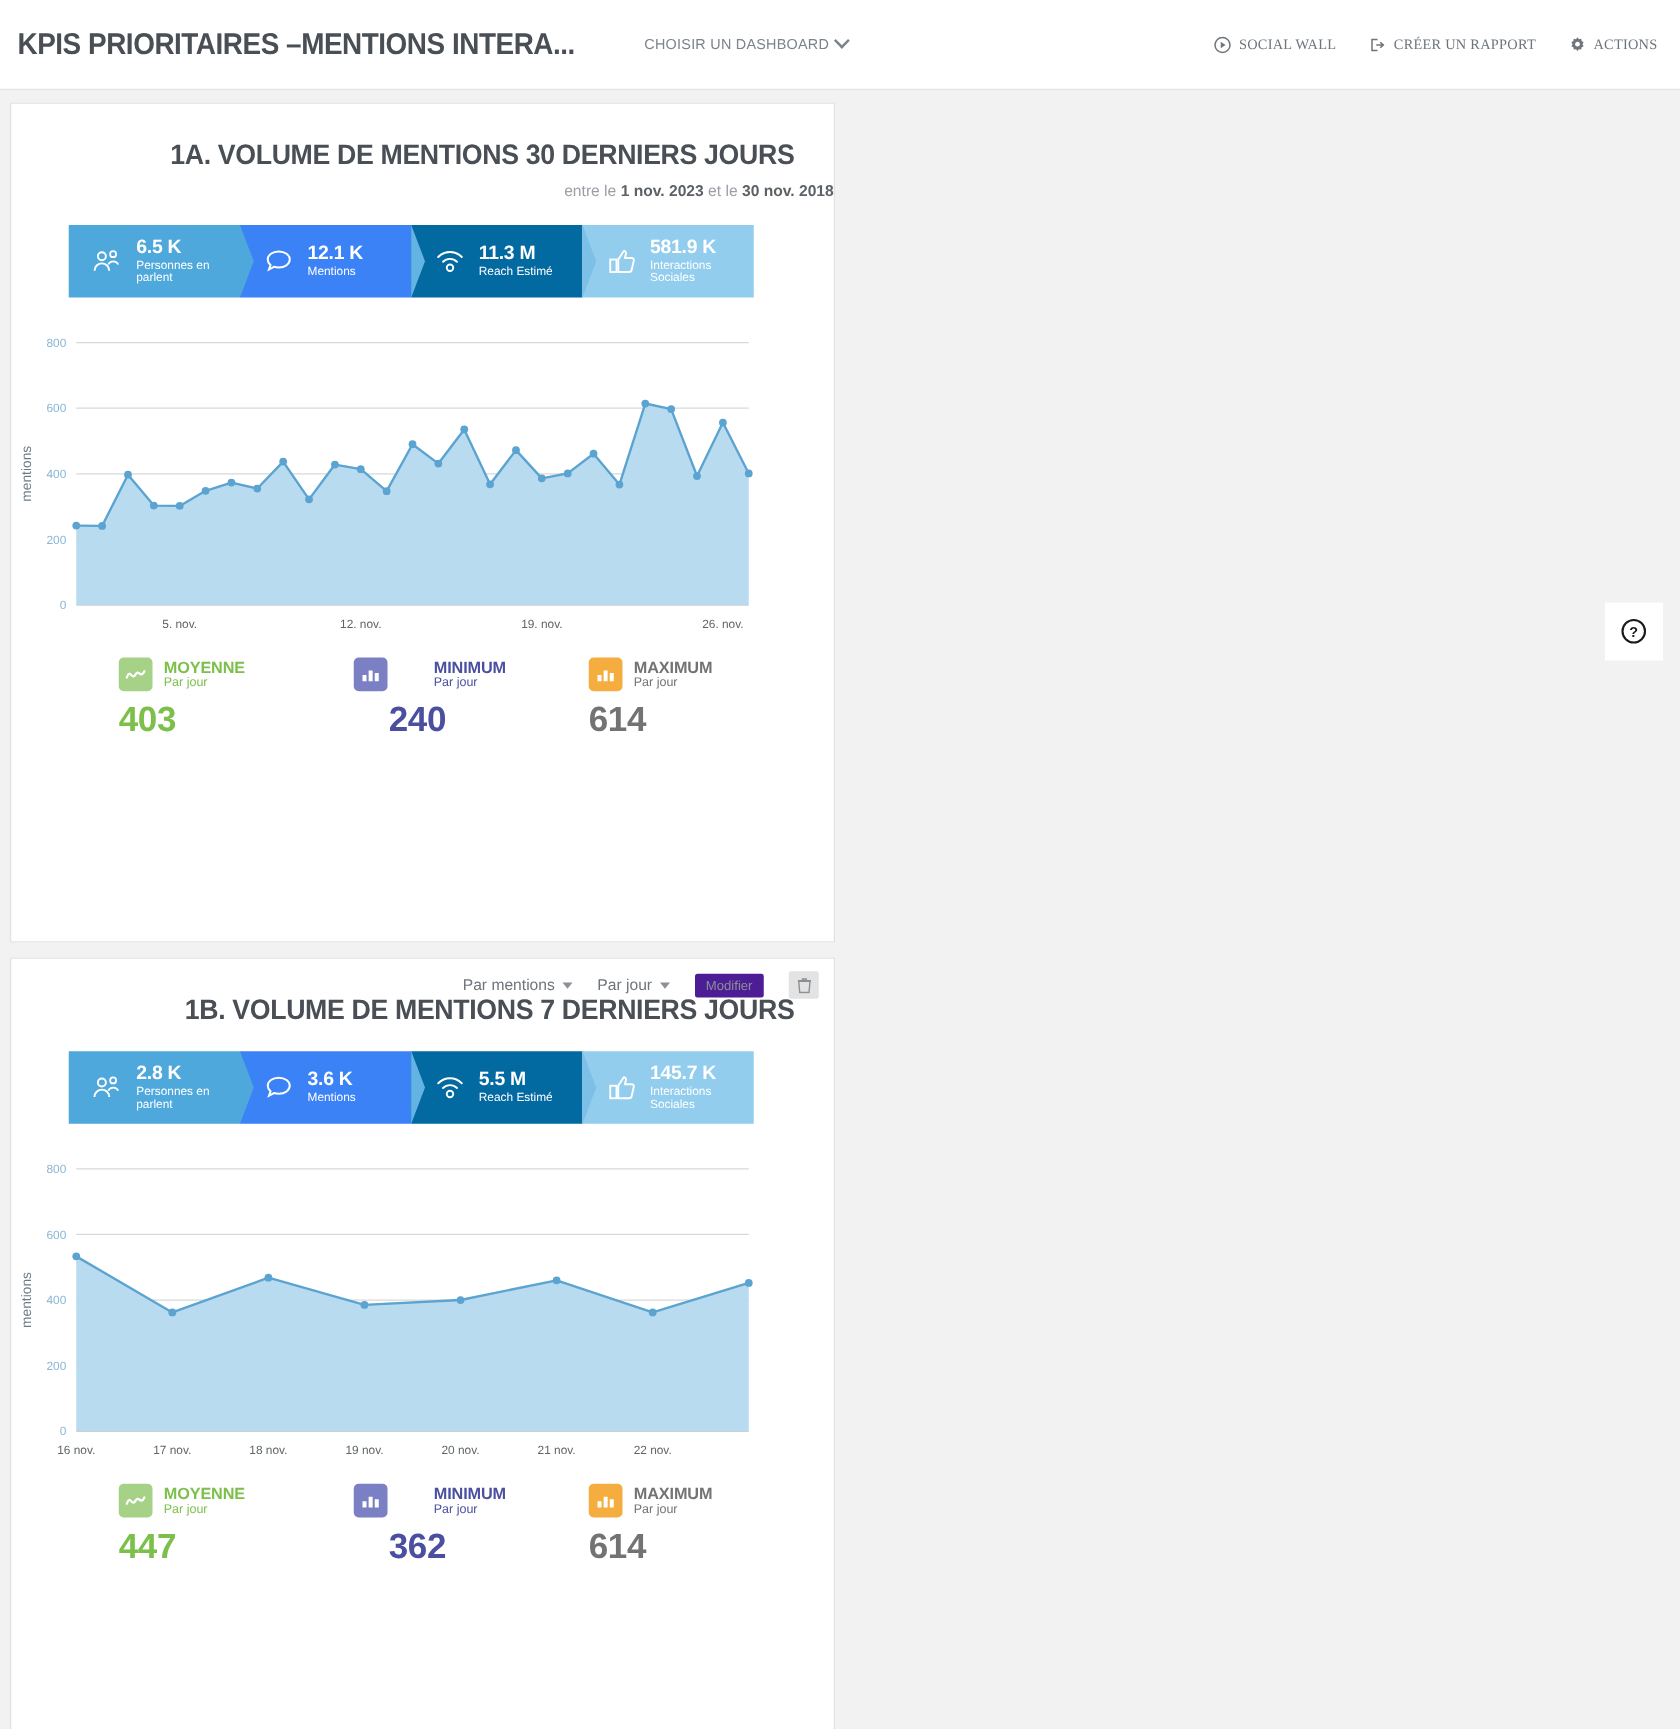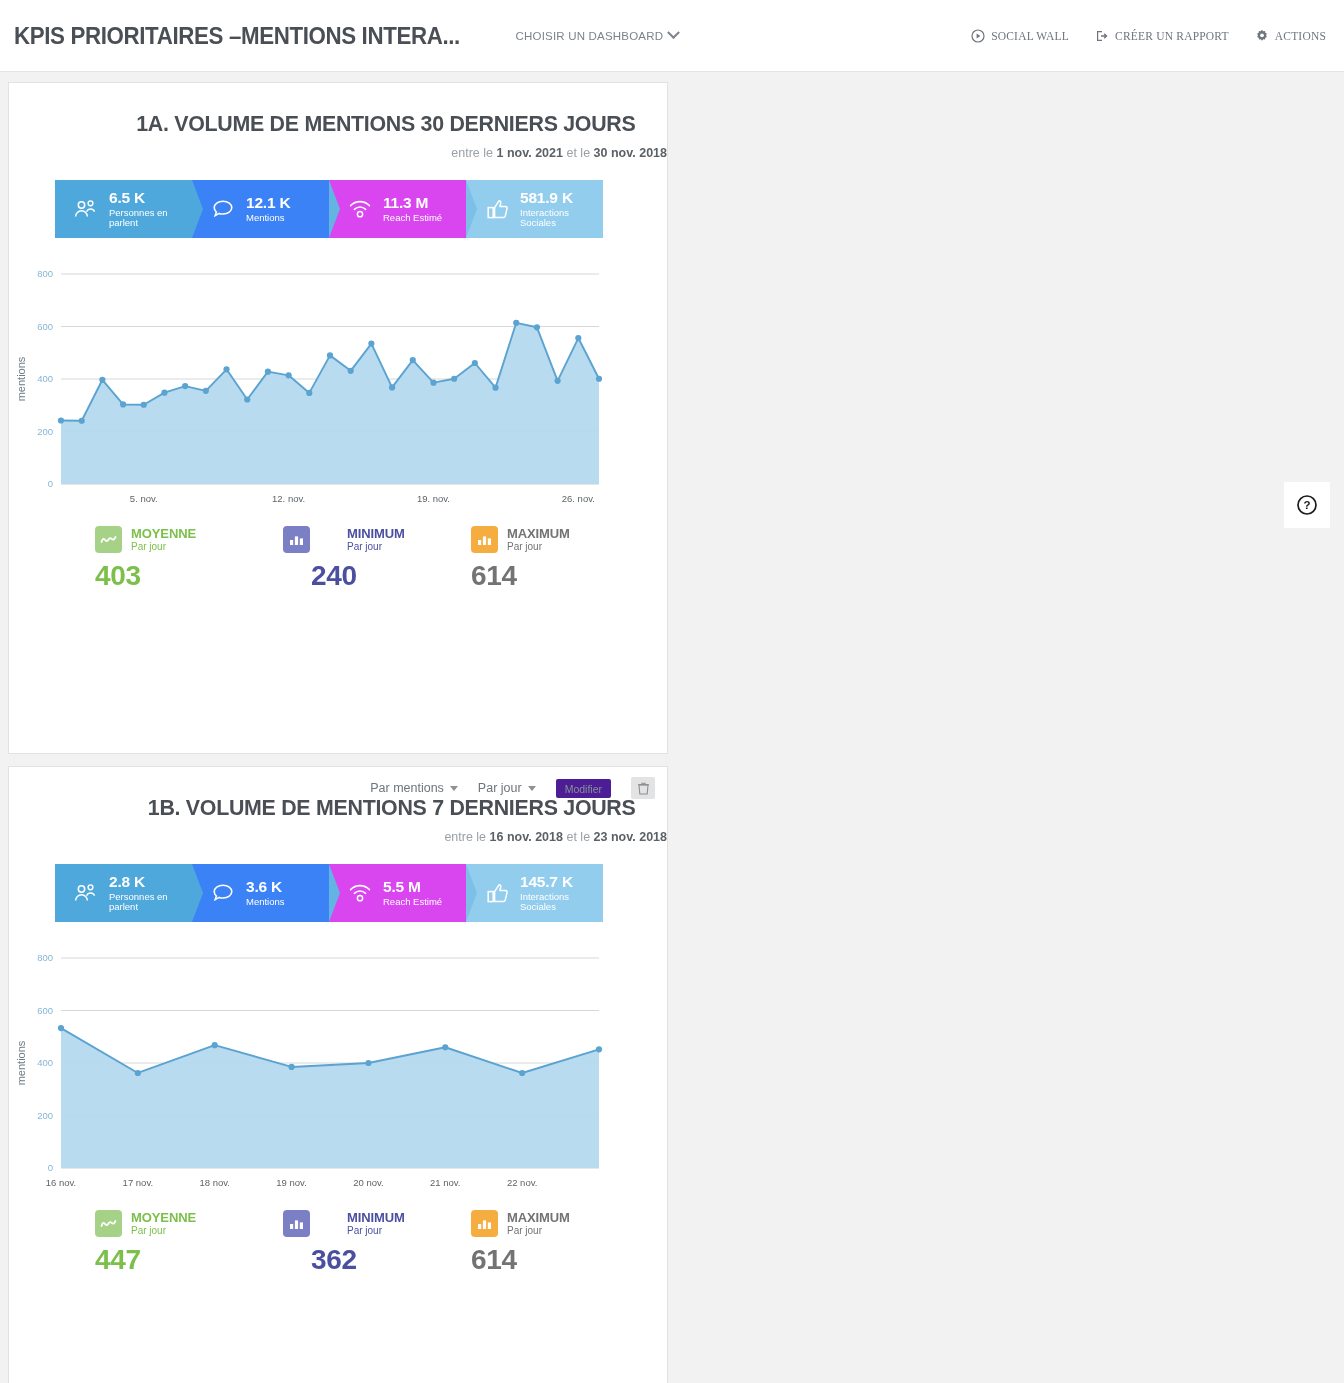--- a/index.html
+++ b/index.html
@@ -163,21 +163,21 @@
     position: absolute;
     right: -11px; top: 0;
     width: 0; height: 0;
     border-top: 29px solid transparent;
     border-bottom: 29px solid transparent;
     border-left: 11px solid transparent;
     z-index: 2;
   }
   .kpi.k1 { background: #4fa8dc; }
   .kpi.k2 { background: #3b82f6; }
-  .kpi.k3 { background: #d946ef; }
+  .kpi.k3 { background: #0369a1; }
   .kpi.k4 { background: #93cdee; }
   .kpi.k1::after { border-left-color: #4fa8dc; }
   .kpi.k2::after { border-left-color: #63b4e2; }
   .kpi.k3::after { border-left-color: #7cc0e8; }
   .kpi-ico { flex: none; width: 28px; display: flex; justify-content: center; }
   .kpi-txt { line-height: 1.08; }
   .kpi-val { font-size: 15.5px; font-weight: bold; letter-spacing: -0.2px; }
   .kpi-lbl { font-size: 9.5px; margin-top: 1px; }
 
   
@@ -258,21 +258,21 @@
       <span>ACTIONS</span>
     </div>
   </div>
 </div>
 
 <div class="board">
 
   <div class="card top">
     <div class="card-head">
       <div class="card-title">1A. VOLUME DE MENTIONS 30 DERNIERS JOURS</div>
-      <div class="card-sub"><span>entre le </span><b>1 nov. 2021</b><span> et le </span><b>30 nov. 2018</b></div>
+      <div class="card-sub"><span>entre le </span><b>1 nov. 2023</b><span> et le </span><b>30 nov. 2018</b></div>
     </div>
     <div class="kpis">
       <div class="kpi k1">
         <span class="kpi-ico">
           <svg width="25" height="21" viewBox="0 0 25 21">
               <circle cx="7.5" cy="6" r="3.2" fill="none" stroke="#fff" stroke-width="1.5"></circle>
               <path d="M1.6 17.6 a5.9 5.9 0 0 1 11.8 0" fill="none" stroke="#fff" stroke-width="1.5"></path>
               <circle cx="16.5" cy="4.3" r="2.4" fill="none" stroke="#fff" stroke-width="1.4"></circle>
               <path d="M12.6 12.6 a4.4 4.4 0 0 1 8 0" fill="none" stroke="#fff" stroke-width="1.4"></path>
             </svg>
@@ -430,21 +430,20 @@
       <div class="btn-modifier">Modifier</div>
       <div class="btn-trash">
         <svg width="11" height="13" viewBox="0 0 11 13">
           <path d="M1 3 H10 L9.2 12 H1.8 Z" fill="none" stroke="#8a9096" stroke-width="1.1"></path>
           <path d="M0.2 2.6 H10.8 M4 2.4 V1.2 H7 V2.4" fill="none" stroke="#8a9096" stroke-width="1.1"></path>
         </svg>
       </div>
     </div>
     <div class="card-head">
       <div class="card-title">1B. VOLUME DE MENTIONS 7 DERNIERS JOURS</div>
-      <div class="card-sub"><span>entre le </span><b>16 nov. 2018</b><span> et le </span><b>23 nov. 2018</b></div>
     </div>
     <div class="kpis">
       <div class="kpi k1">
         <span class="kpi-ico">
           <svg width="25" height="21" viewBox="0 0 25 21">
               <circle cx="7.5" cy="6" r="3.2" fill="none" stroke="#fff" stroke-width="1.5"></circle>
               <path d="M1.6 17.6 a5.9 5.9 0 0 1 11.8 0" fill="none" stroke="#fff" stroke-width="1.5"></path>
               <circle cx="16.5" cy="4.3" r="2.4" fill="none" stroke="#fff" stroke-width="1.4"></circle>
               <path d="M12.6 12.6 a4.4 4.4 0 0 1 8 0" fill="none" stroke="#fff" stroke-width="1.4"></path>
             </svg>

